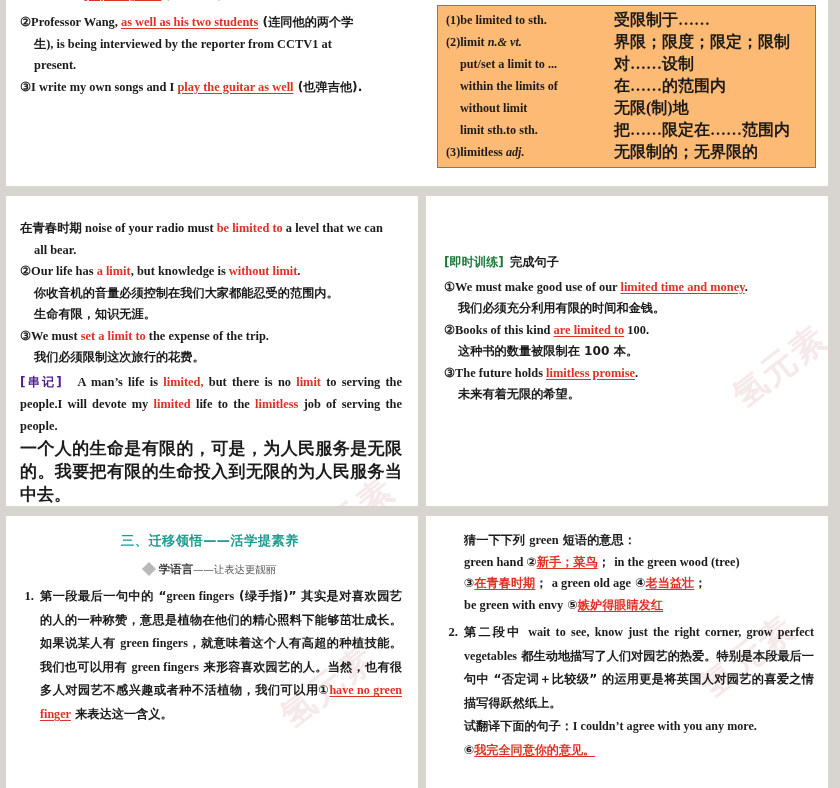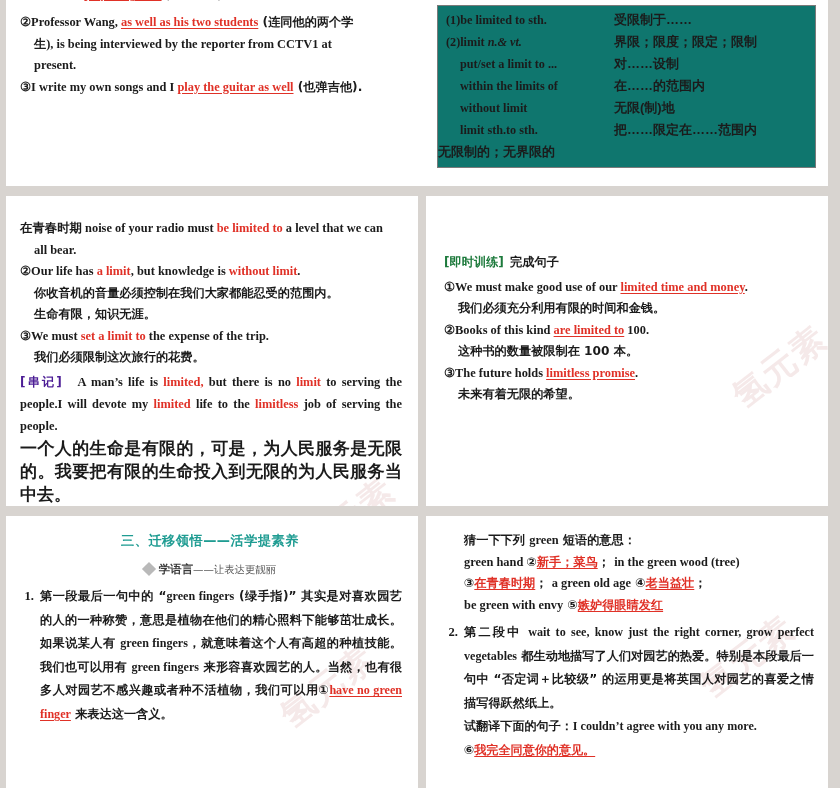--- a/index.html
+++ b/index.html
@@ -81,43 +81,43 @@
     white-space: nowrap;
   }
   .cutoff .stub .redu { color:#e03127; }
 
   
   .vtable {
     position: absolute;
     left: 11px; top: 5px;
     width: 379px;
     border: 1px solid #7a7a7a;
-    background: #0f766e;
+    background: #fdba74;
     box-sizing: border-box;
     padding: 3px 0 4px 0;
   }
   .vrow {
     display: flex;
     font-weight: bold;
     font-size: 12.2px;
     line-height: 22px;
     color: #1b1b1b;
   }
   .vrow .c1 {
     width: 176px;
     padding-left: 8px;
     box-sizing: border-box;
     font-family: "Liberation Serif", "DejaVu Serif", serif;
     white-space: nowrap;
   }
   .vrow .c1.sub { padding-left: 22px; }
   .vrow .c2 {
     flex: 1;
-    font-family: Liberation Sans, sans-serif;
-    font-size: 13px;
+    font-family: Liberation Serif, serif;
+    font-size: 16px;
     white-space: nowrap;
   }
 
   
   .h-main {
     text-align: center;
     color: #1f9c92;
     font-family: "DejaVu Sans", "Liberation Sans", sans-serif;
     font-weight: bold;
     font-size: 13.2px;
@@ -241,20 +241,21 @@
         </div>
         <div class="vrow">
           <div class="c1 sub">without limit</div>
           <div class="c2">无限(制)地</div>
         </div>
         <div class="vrow">
           <div class="c1 sub">limit sth.to sth.</div>
           <div class="c2">把……限定在……范围内</div>
         </div>
         <div class="vrow">
+          <div class="c1"><span>(3)limitless </span><span class="ital">adj.</span></div>
           <div class="c2">无限制的；无界限的</div>
         </div>
       </div>
   </div>
 
   <div class="panel p-ml">
     <div class="wm wm-ml">氢元素</div>
     <div class="inner" style="padding:22px 16px 0 14px;">
 
       <div class="line">

